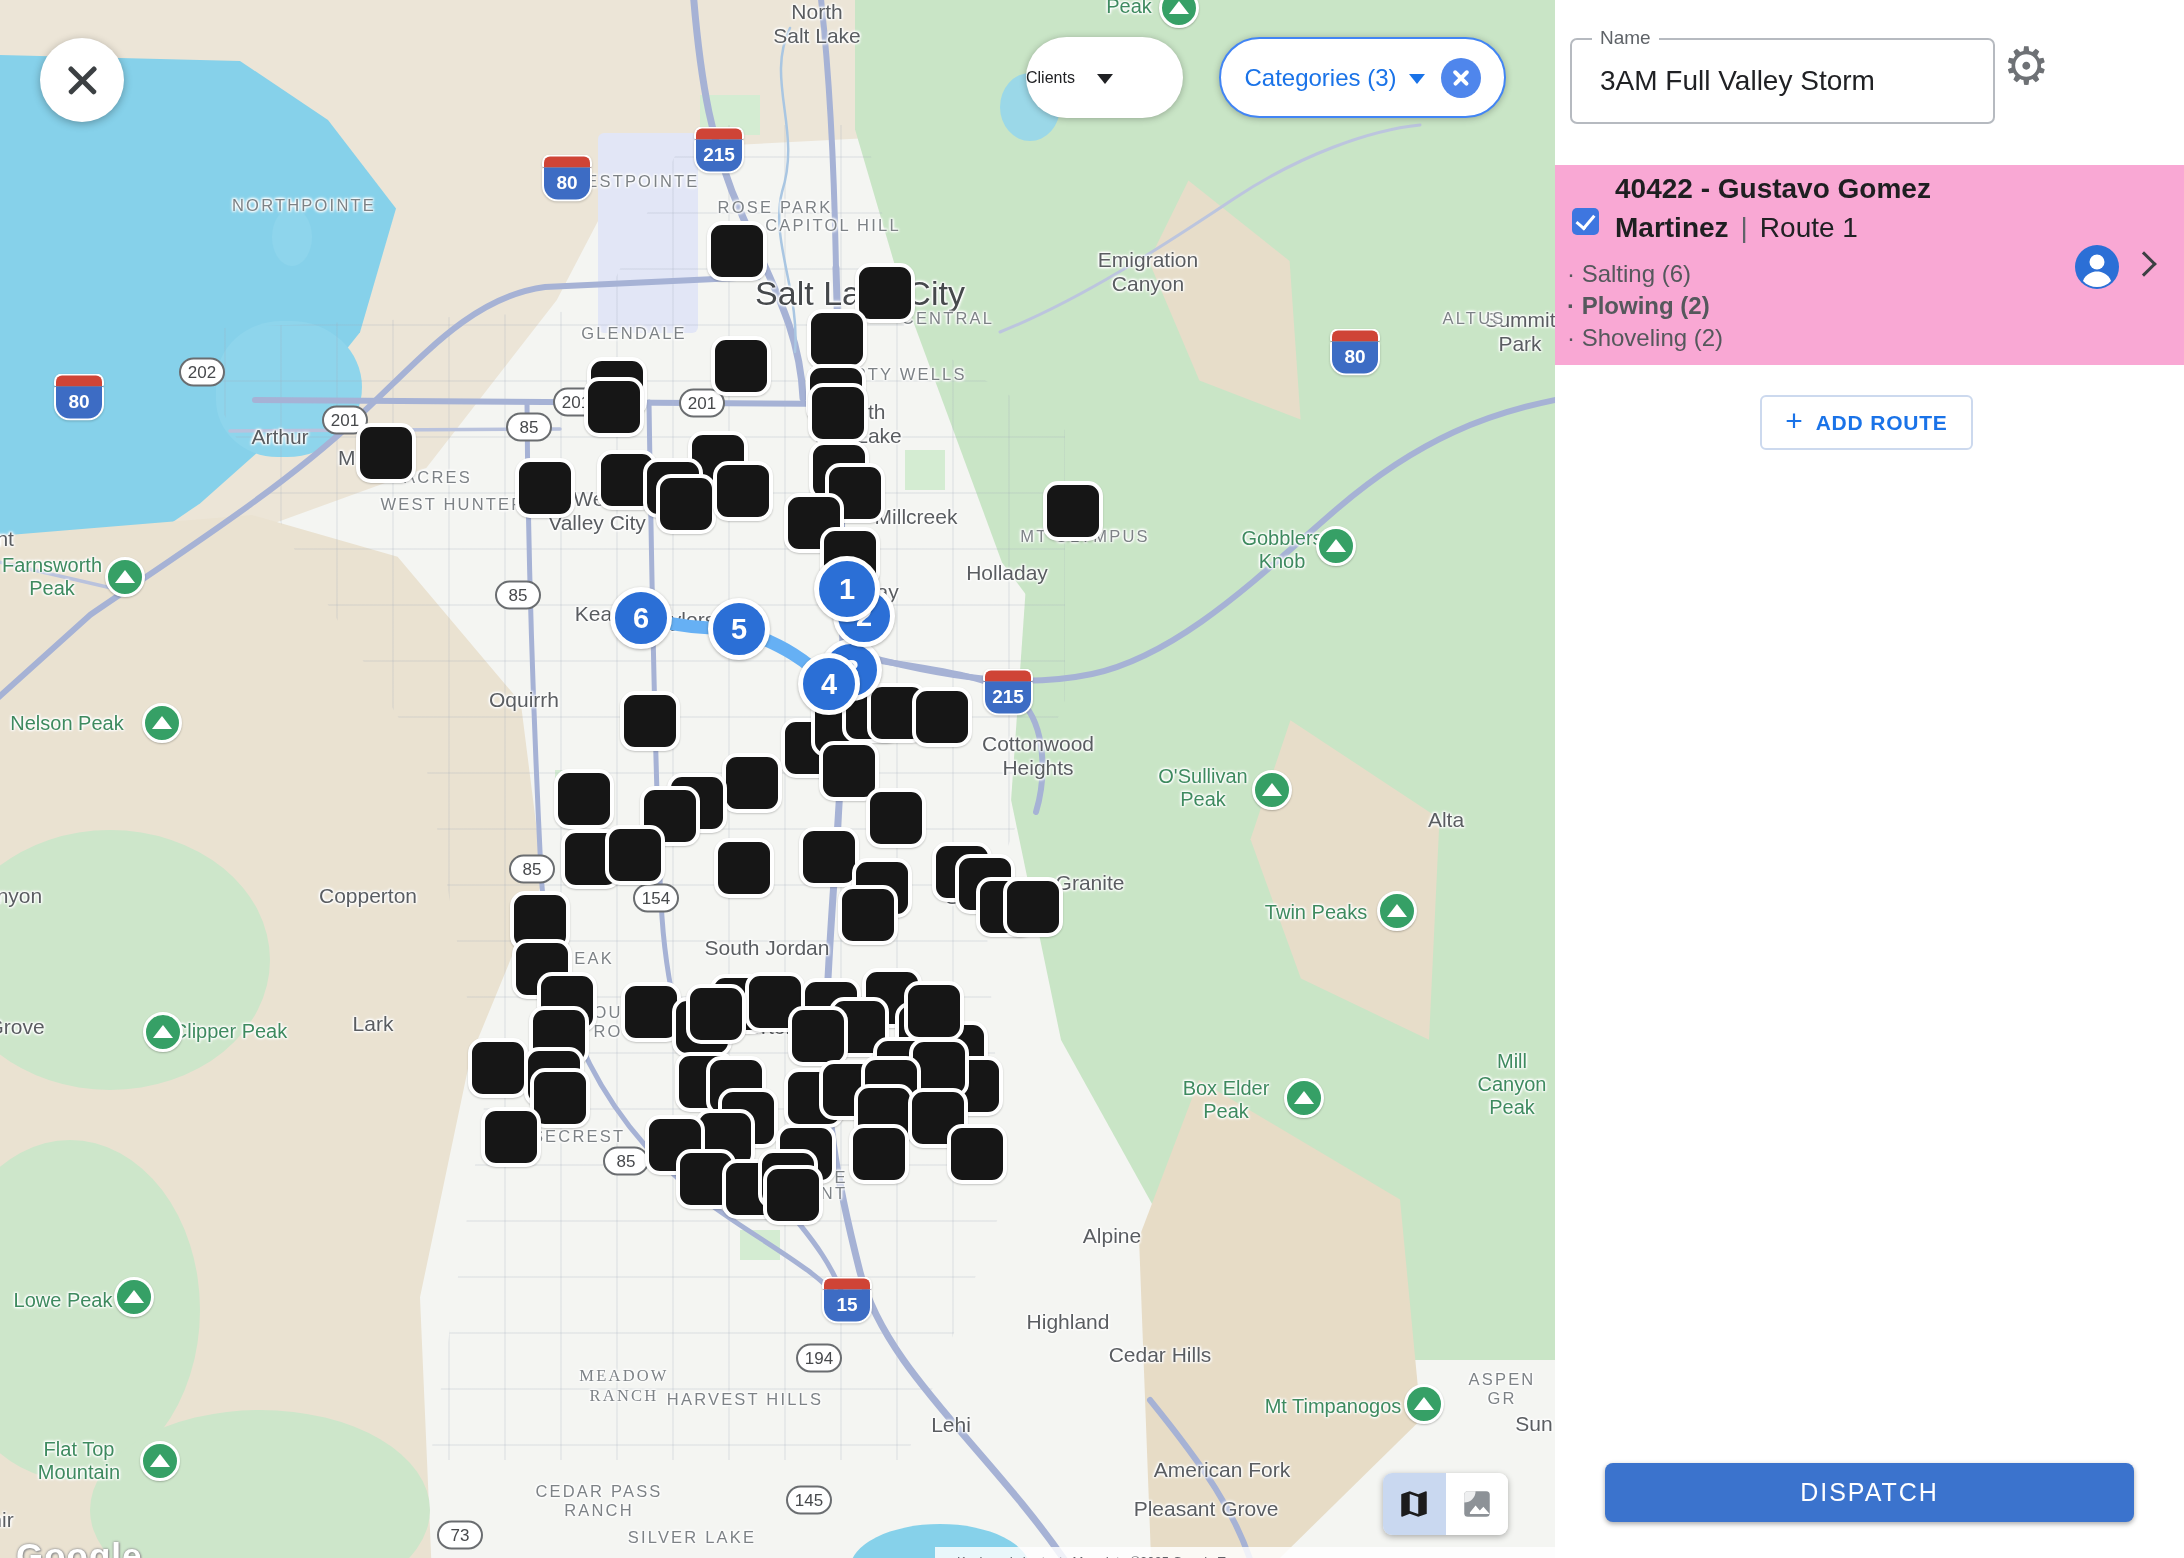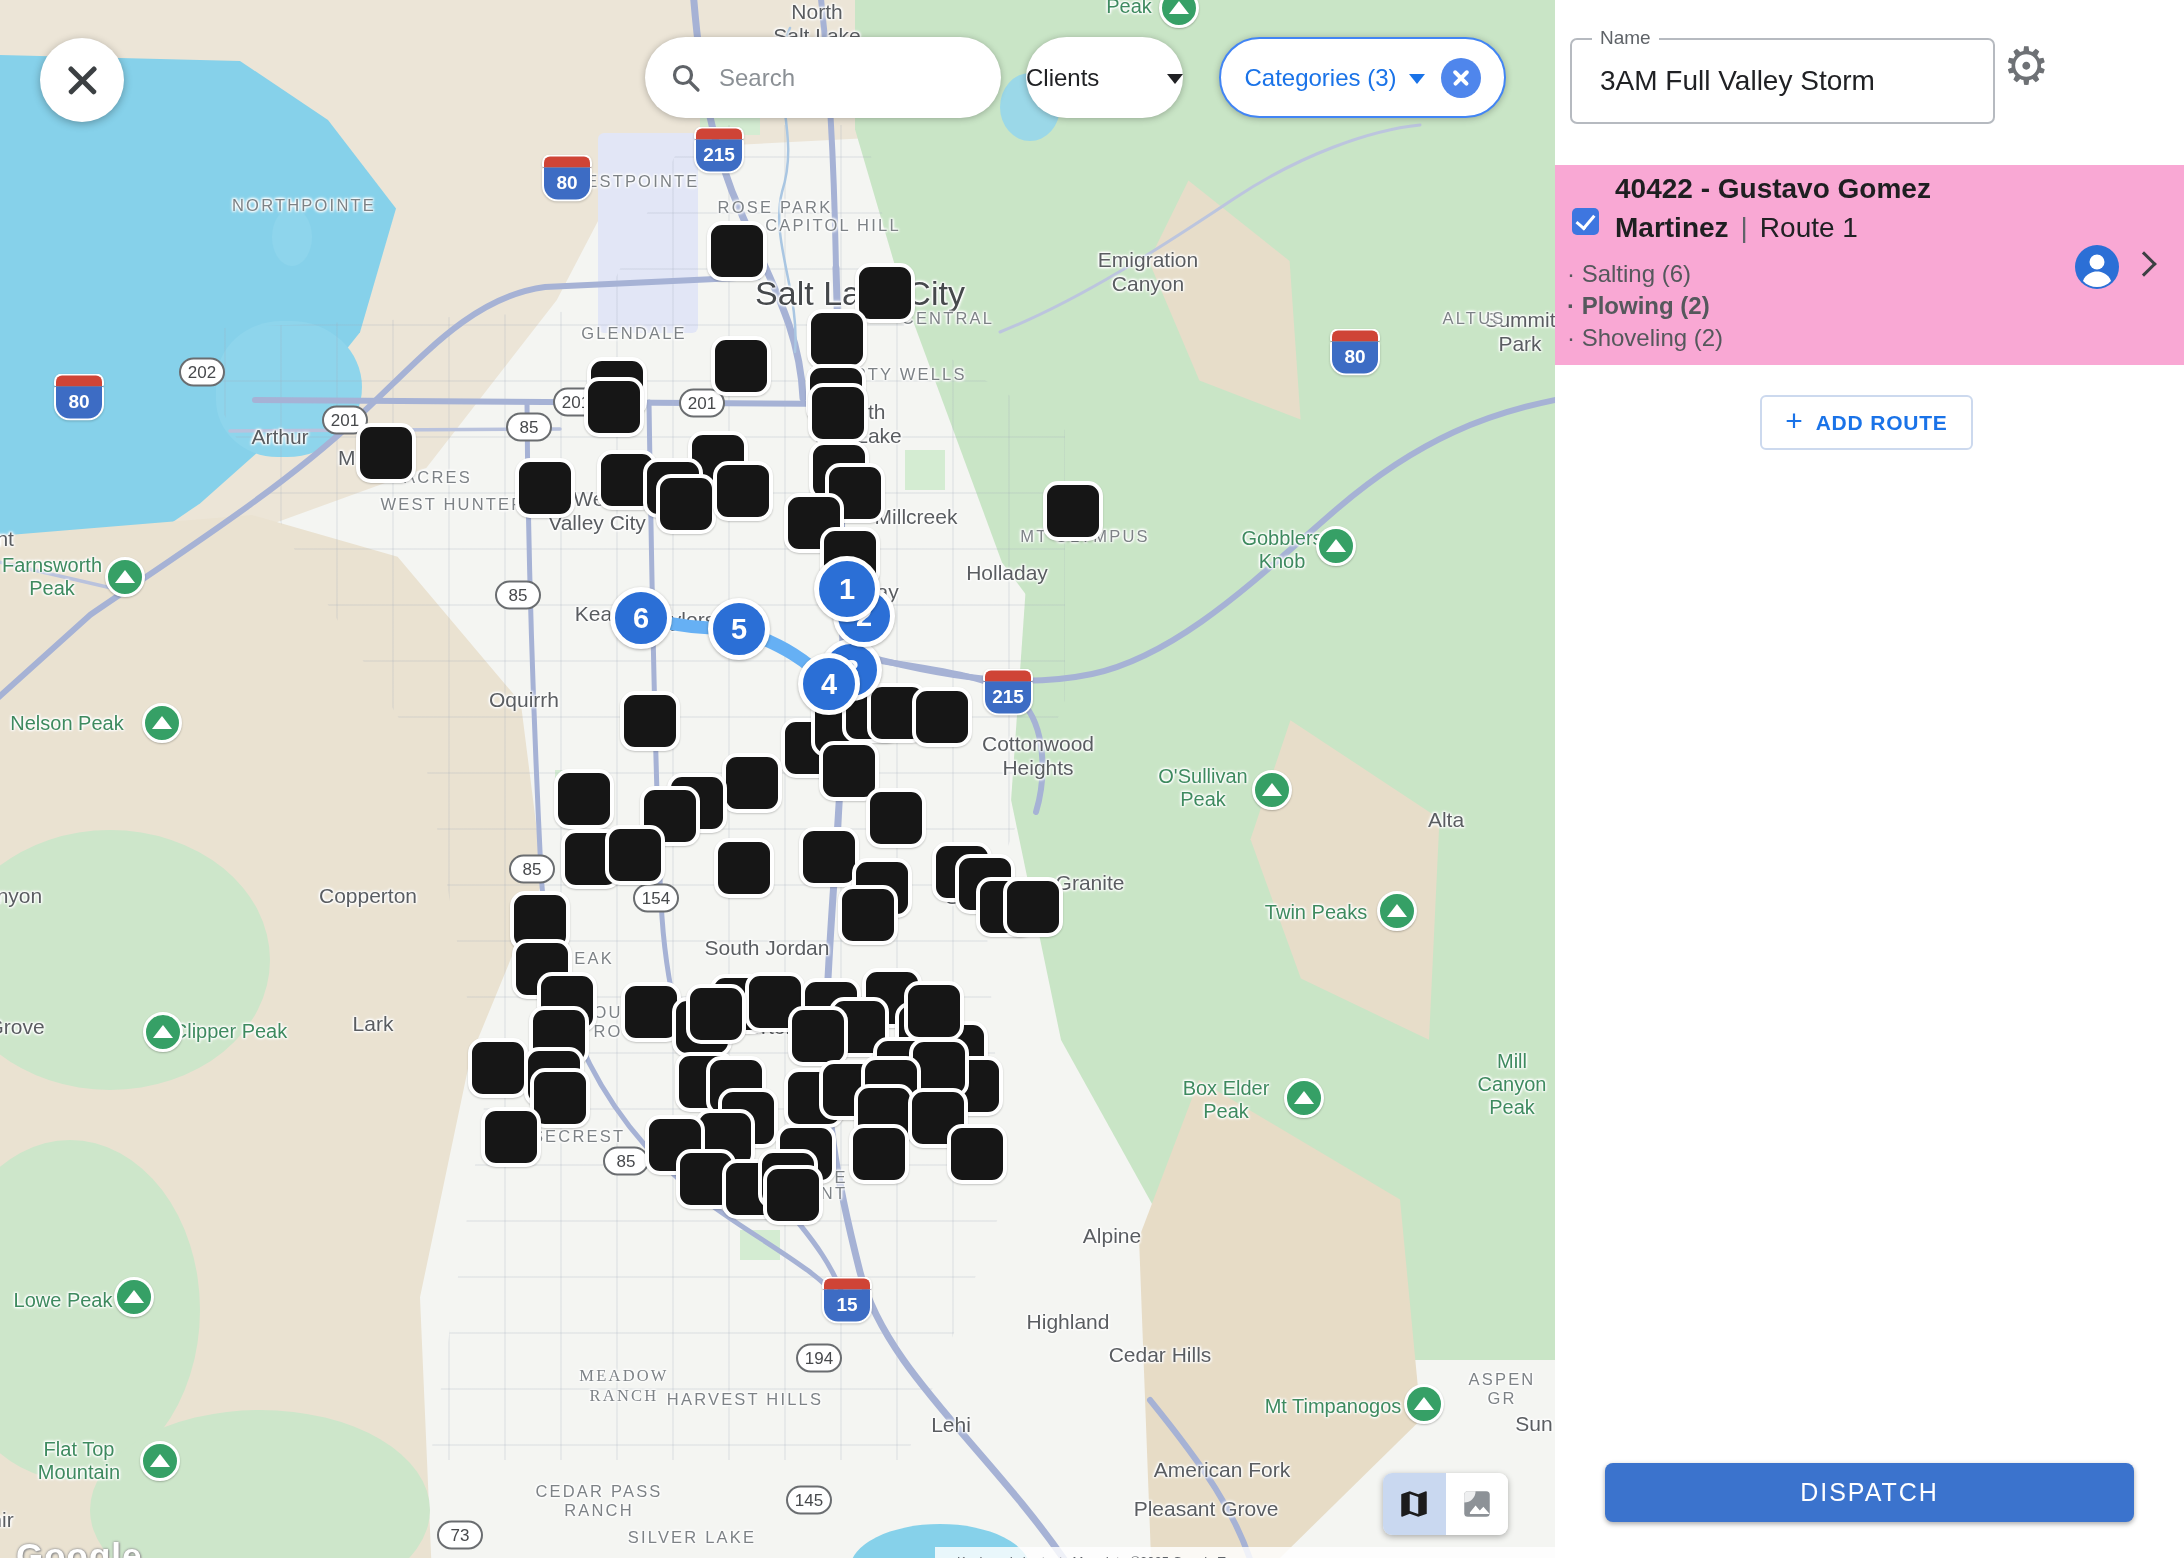--- a/index.html
+++ b/index.html
@@ -34,21 +34,21 @@
   
   .closebtn{position:absolute;left:40px;top:38px;width:84px;height:84px;border-radius:50%;background:#fff;z-index:20;
             box-shadow:0 2px 8px rgba(0,0,0,.3);cursor:pointer;}
   .closebtn i{position:absolute;left:24px;top:40px;width:37px;height:4.5px;background:#3c4043;border-radius:2px;}
   .closebtn i:first-child{transform:rotate(45deg);} .closebtn i:last-child{transform:rotate(-45deg);}
   .pill{position:absolute;top:37px;height:81px;background:#fff;border-radius:41px;z-index:20;
         box-shadow:0 1px 7px rgba(0,0,0,.28);display:flex;align-items:center;box-sizing:border-box;}
   .searchpill{left:645px;width:356px;padding:0 26px;}
   .searchpill input{border:none;outline:none;font-size:24px;width:240px;margin-left:16px;color:#202124;font-family:"Liberation Sans",sans-serif;}
   .searchpill input::placeholder{color:#8b9095;}
-  .clientspill{left:1026px;width:157px;justify-content:space-between;gap:22px;font-size:24px;color:#202124;cursor:pointer;}
+  .clientspill{left:1026px;width:157px;justify-content:flex-start;gap:22px;font-size:16px;color:#202124;cursor:pointer;}
   .catchip{left:1219px;width:287px;border:2.5px solid #4285f4;justify-content:center;gap:12px;font-size:24px;color:#1a73e8;cursor:pointer;}
   .tri{width:0;height:0;border-left:8px solid transparent;border-right:8px solid transparent;border-top:10px solid #202124;margin-top:3px;}
   .tri.blue{border-top-color:#1a73e8;}
   .chipx{width:40px;height:40px;border-radius:50%;background:#4f86ec;position:relative;margin-left:4px;cursor:pointer;flex:0 0 auto;}
   .chipx i{position:absolute;left:10px;top:18px;width:20px;height:3.5px;background:#fff;border-radius:2px;}
   .chipx i:first-child{transform:rotate(45deg);} .chipx i:last-child{transform:rotate(-45deg);}
   
   .mtype{position:absolute;left:1383px;top:1473px;width:125px;height:62px;border-radius:9px;overflow:hidden;z-index:20;
          box-shadow:0 2px 6px rgba(0,0,0,.3);display:flex;}
   .mtype .half{width:62.5px;height:62px;display:flex;align-items:center;justify-content:center;cursor:pointer;}
@@ -350,27 +350,20 @@
         <div class="stop" style="left: 847px; top: 589px; width: 56px; height: 56px;">1</div>
         <div class="stop" style="left: 739px; top: 629px; width: 52px; height: 52px;">5</div>
         <div class="stop" style="left: 641px; top: 618px; width: 52px; height: 52px;">6</div>
       </div>
 
     <div class="closebtn">
         <i></i>
         <i></i>
       </div>
 
-    <div class="pill searchpill">
-      <svg width="30" height="30" viewBox="0 0 30 30">
-          <circle cx="12" cy="12" r="8.5" fill="none" stroke="#5f6368" stroke-width="3.2"></circle>
-          <line x1="18.5" y1="18.5" x2="27" y2="27" stroke="#5f6368" stroke-width="3.2" stroke-linecap="round"></line>
-        </svg>
-      <input placeholder="Search" style="">
-    </div>
 
     <div class="pill clientspill">
       <span>Clients</span>
       <span class="tri"></span>
     </div>
 
     <div class="pill catchip">
       <span>Categories (3)</span>
       <span class="tri blue"></span>
       <span class="chipx">

